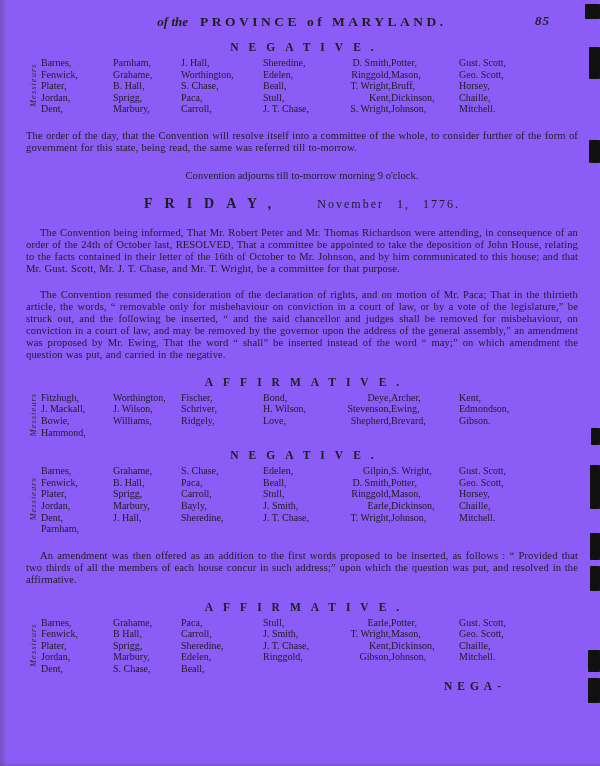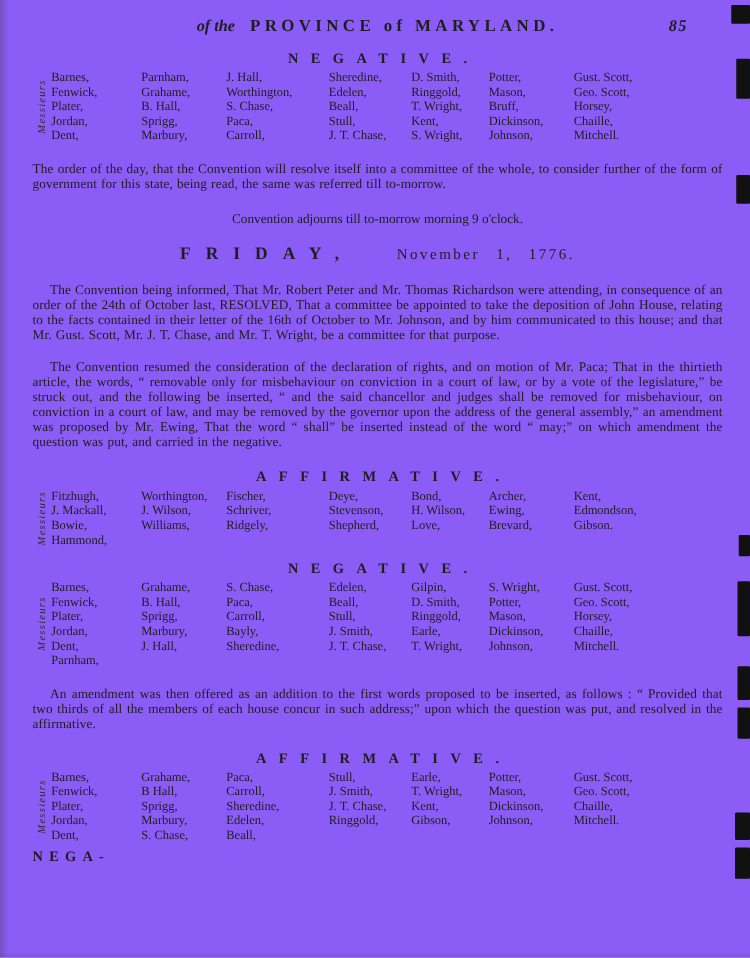--- a/index.html
+++ b/index.html
@@ -40,40 +40,40 @@
   .messieurs {
     width:15px; display:flex; align-items:center; justify-content:center;
     writing-mode:vertical-rl; transform:rotate(180deg);
     font-style:italic; font-size:8.5px; letter-spacing:1px; color:#2b2b2b;
   }
   .vcol { padding-top:1px; }
   .vote-table .vcol:nth-child(2){ width:72px; }
   .vote-table .vcol:nth-child(3){ width:68px; }
   .vote-table .vcol:nth-child(4){ width:82px; }
   .vote-table .vcol:nth-child(5){ width:66px; }
-  .vote-table .vcol:nth-child(6){ width:62px; }
+  .vote-table .vcol:nth-child(6){ width:62px;text-align:right; }
   .vote-table .vcol:nth-child(7){ width:68px; }
   .vote-table .vcol:nth-child(8){ width:84px; }
   .vname { white-space:nowrap; }
 
   
   .para {
     font-size:10.6px; line-height:11.9px; text-align:justify;
     letter-spacing:.1px; word-spacing:.5px; margin:15px 0;
   }
   .para.indent { text-indent:14px; }
   .center-line { text-align:center; font-size:10.6px; line-height:13px; margin:1px 0 2px; }
 
   
   .day-heading { text-align:center; margin:12px 0 6px; }
   .day-heading .day { font-size:14px; font-weight:bold; letter-spacing:12px; margin-right:30px; }
   .day-heading .date { font-size:12px; letter-spacing:2px; word-spacing:8px;text-align:right; }
 
   
-  .catchword { padding-right:72px; font-size:11.5px; font-weight:bold; letter-spacing:5px; margin-top:6px; }
+  .catchword { text-align:right; padding-right:72px; font-size:11.5px; font-weight:bold; letter-spacing:5px; margin-top:6px; }
 
   
   .artifact { position:absolute; background:#111; border-radius:1px; }
   .a1 { top:4px;   right:0; width:15px; height:15px; }
   .a2 { top:47px;  right:0; width:11px; height:32px; }
   .a3 { top:140px; right:0; width:11px; height:23px; }
   .a4 { top:428px; right:0; width:9px;  height:17px; }
   .a5 { top:465px; right:0; width:10px; height:44px; }
   .a6 { top:533px; right:0; width:10px; height:27px; }
   .a7 { top:566px; right:0; width:10px; height:25px; }
@@ -176,28 +176,28 @@
           <div class="vname">Worthington,</div>
           <div class="vname">J. Wilson,</div>
           <div class="vname">Williams,</div>
         </div>
         <div class="vcol">
           <div class="vname">Fischer,</div>
           <div class="vname">Schriver,</div>
           <div class="vname">Ridgely,</div>
         </div>
         <div class="vcol">
+          <div class="vname">Bond,</div>
+          <div class="vname">H. Wilson,</div>
+          <div class="vname">Love,</div>
+        </div>
+        <div class="vcol">
           <div class="vname">Deye,</div>
           <div class="vname">Stevenson,</div>
           <div class="vname">Shepherd,</div>
-        </div>
-        <div class="vcol">
-          <div class="vname">Bond,</div>
-          <div class="vname">H. Wilson,</div>
-          <div class="vname">Love,</div>
         </div>
         <div class="vcol">
           <div class="vname">Archer,</div>
           <div class="vname">Ewing,</div>
           <div class="vname">Brevard,</div>
         </div>
         <div class="vcol">
           <div class="vname">Kent,</div>
           <div class="vname">Edmondson,</div>
           <div class="vname">Gibson.</div>

